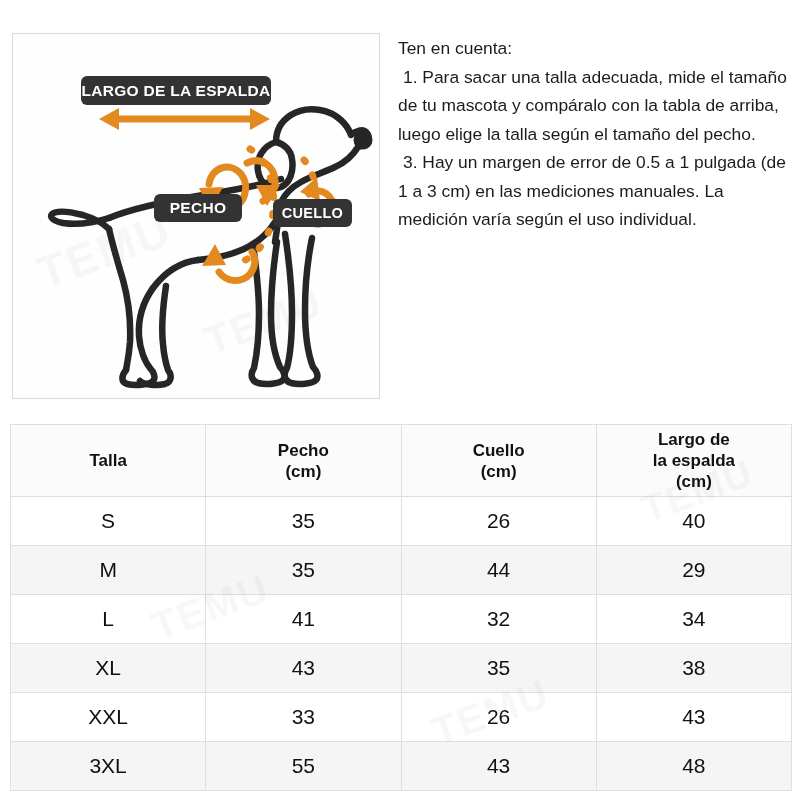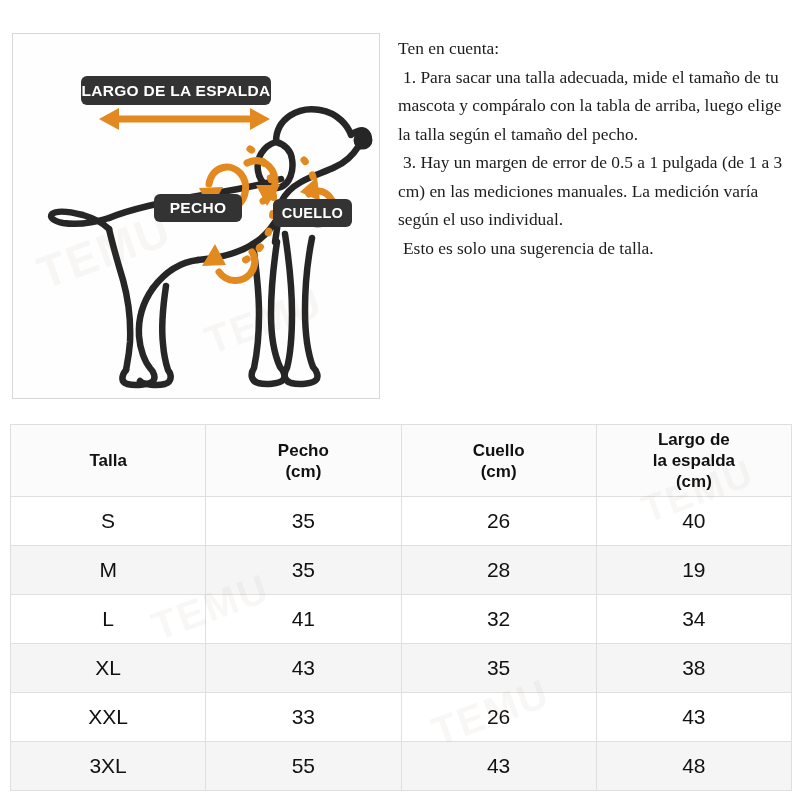--- a/index.html
+++ b/index.html
@@ -49,21 +49,21 @@
   }
   #lbl-espalda { left: 68px; top: 42px; width: 190px; height: 29px; font-size: 15.5px; }
   #lbl-pecho   { left: 141px; top: 160px; width: 88px;  height: 28px; font-size: 15.5px; }
   #lbl-cuello  { left: 260px; top: 165px; width: 79px;  height: 28px; font-size: 14.5px; }
 
   
   #notes {
     position: absolute;
     left: 398px; top: 34px;
     width: 400px;
-    font-family: Liberation Serif, serif;
+    font-family: Liberation Sans, sans-serif;
     font-size: 17.4px;
     line-height: 28.5px;
     color: #1c1c1c;
   }
   #notes p { margin: 0; }
   #notes p.indent { text-indent: 5px; }
 
   
   #size-table {
     position: absolute;
@@ -238,21 +238,20 @@
 
       <div class="lbl" id="lbl-espalda">LARGO DE LA ESPALDA</div>
       <div class="lbl" id="lbl-pecho">PECHO</div>
       <div class="lbl" id="lbl-cuello">CUELLO</div>
     </div>
 
     <div id="notes">
       <p>Ten en cuenta:</p>
       <p class="indent">1. Para sacar una talla adecuada, mide el tamaño de tu mascota y compáralo con la tabla de arriba, luego elige la talla según el tamaño del pecho.</p>
       <p class="indent">3. Hay un margen de error de 0.5 a 1 pulgada (de 1 a 3 cm) en las mediciones manuales. La medición varía según el uso individual.</p>
-      <p class="indent">Esto es solo una sugerencia de talla.</p>
     </div>
   </div>
 
   <table id="size-table">
     <thead>
       <tr>
         <th>
           <span>Talla</span>
         </th>
         <th>
@@ -273,22 +272,22 @@
     <tbody>
       <tr class="odd">
         <td>S</td>
         <td>35</td>
         <td>26</td>
         <td>40</td>
       </tr>
       <tr class="even">
         <td>M</td>
         <td>35</td>
-        <td>28</td>
-        <td>19</td>
+        <td>44</td>
+        <td>29</td>
       </tr>
       <tr class="odd">
         <td>L</td>
         <td>41</td>
         <td>32</td>
         <td>34</td>
       </tr>
       <tr class="even">
         <td>XL</td>
         <td>43</td>

